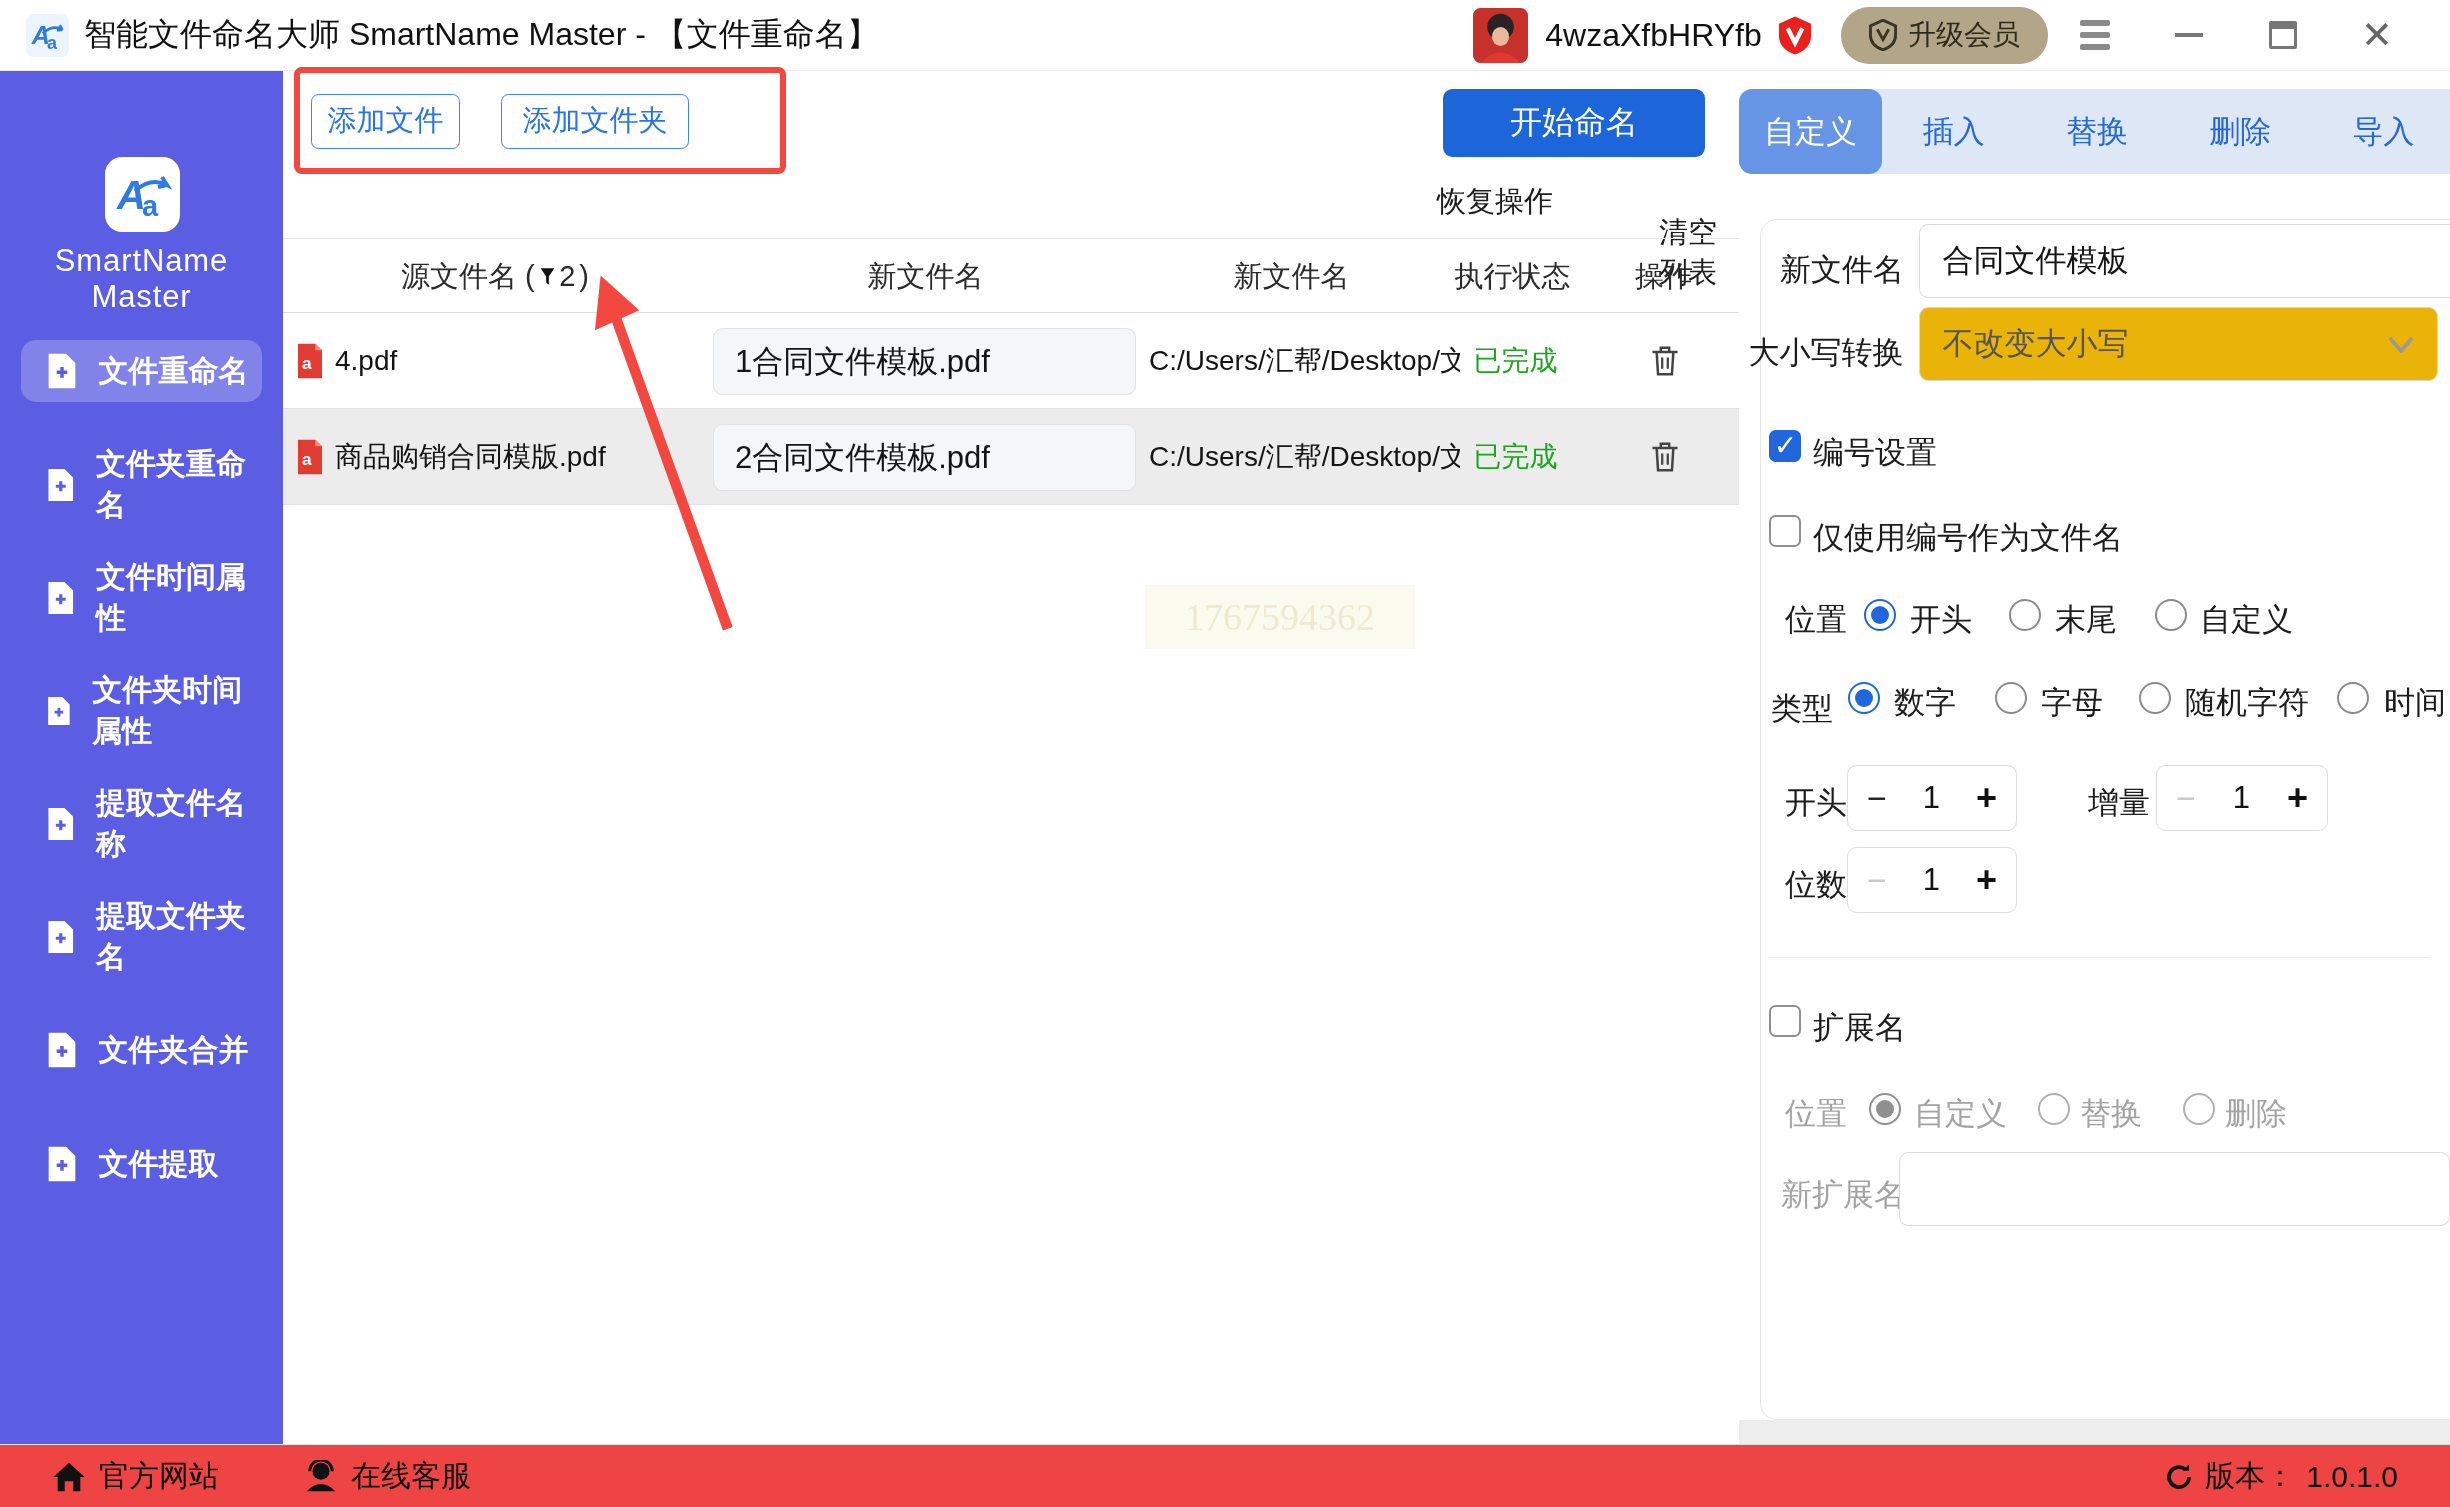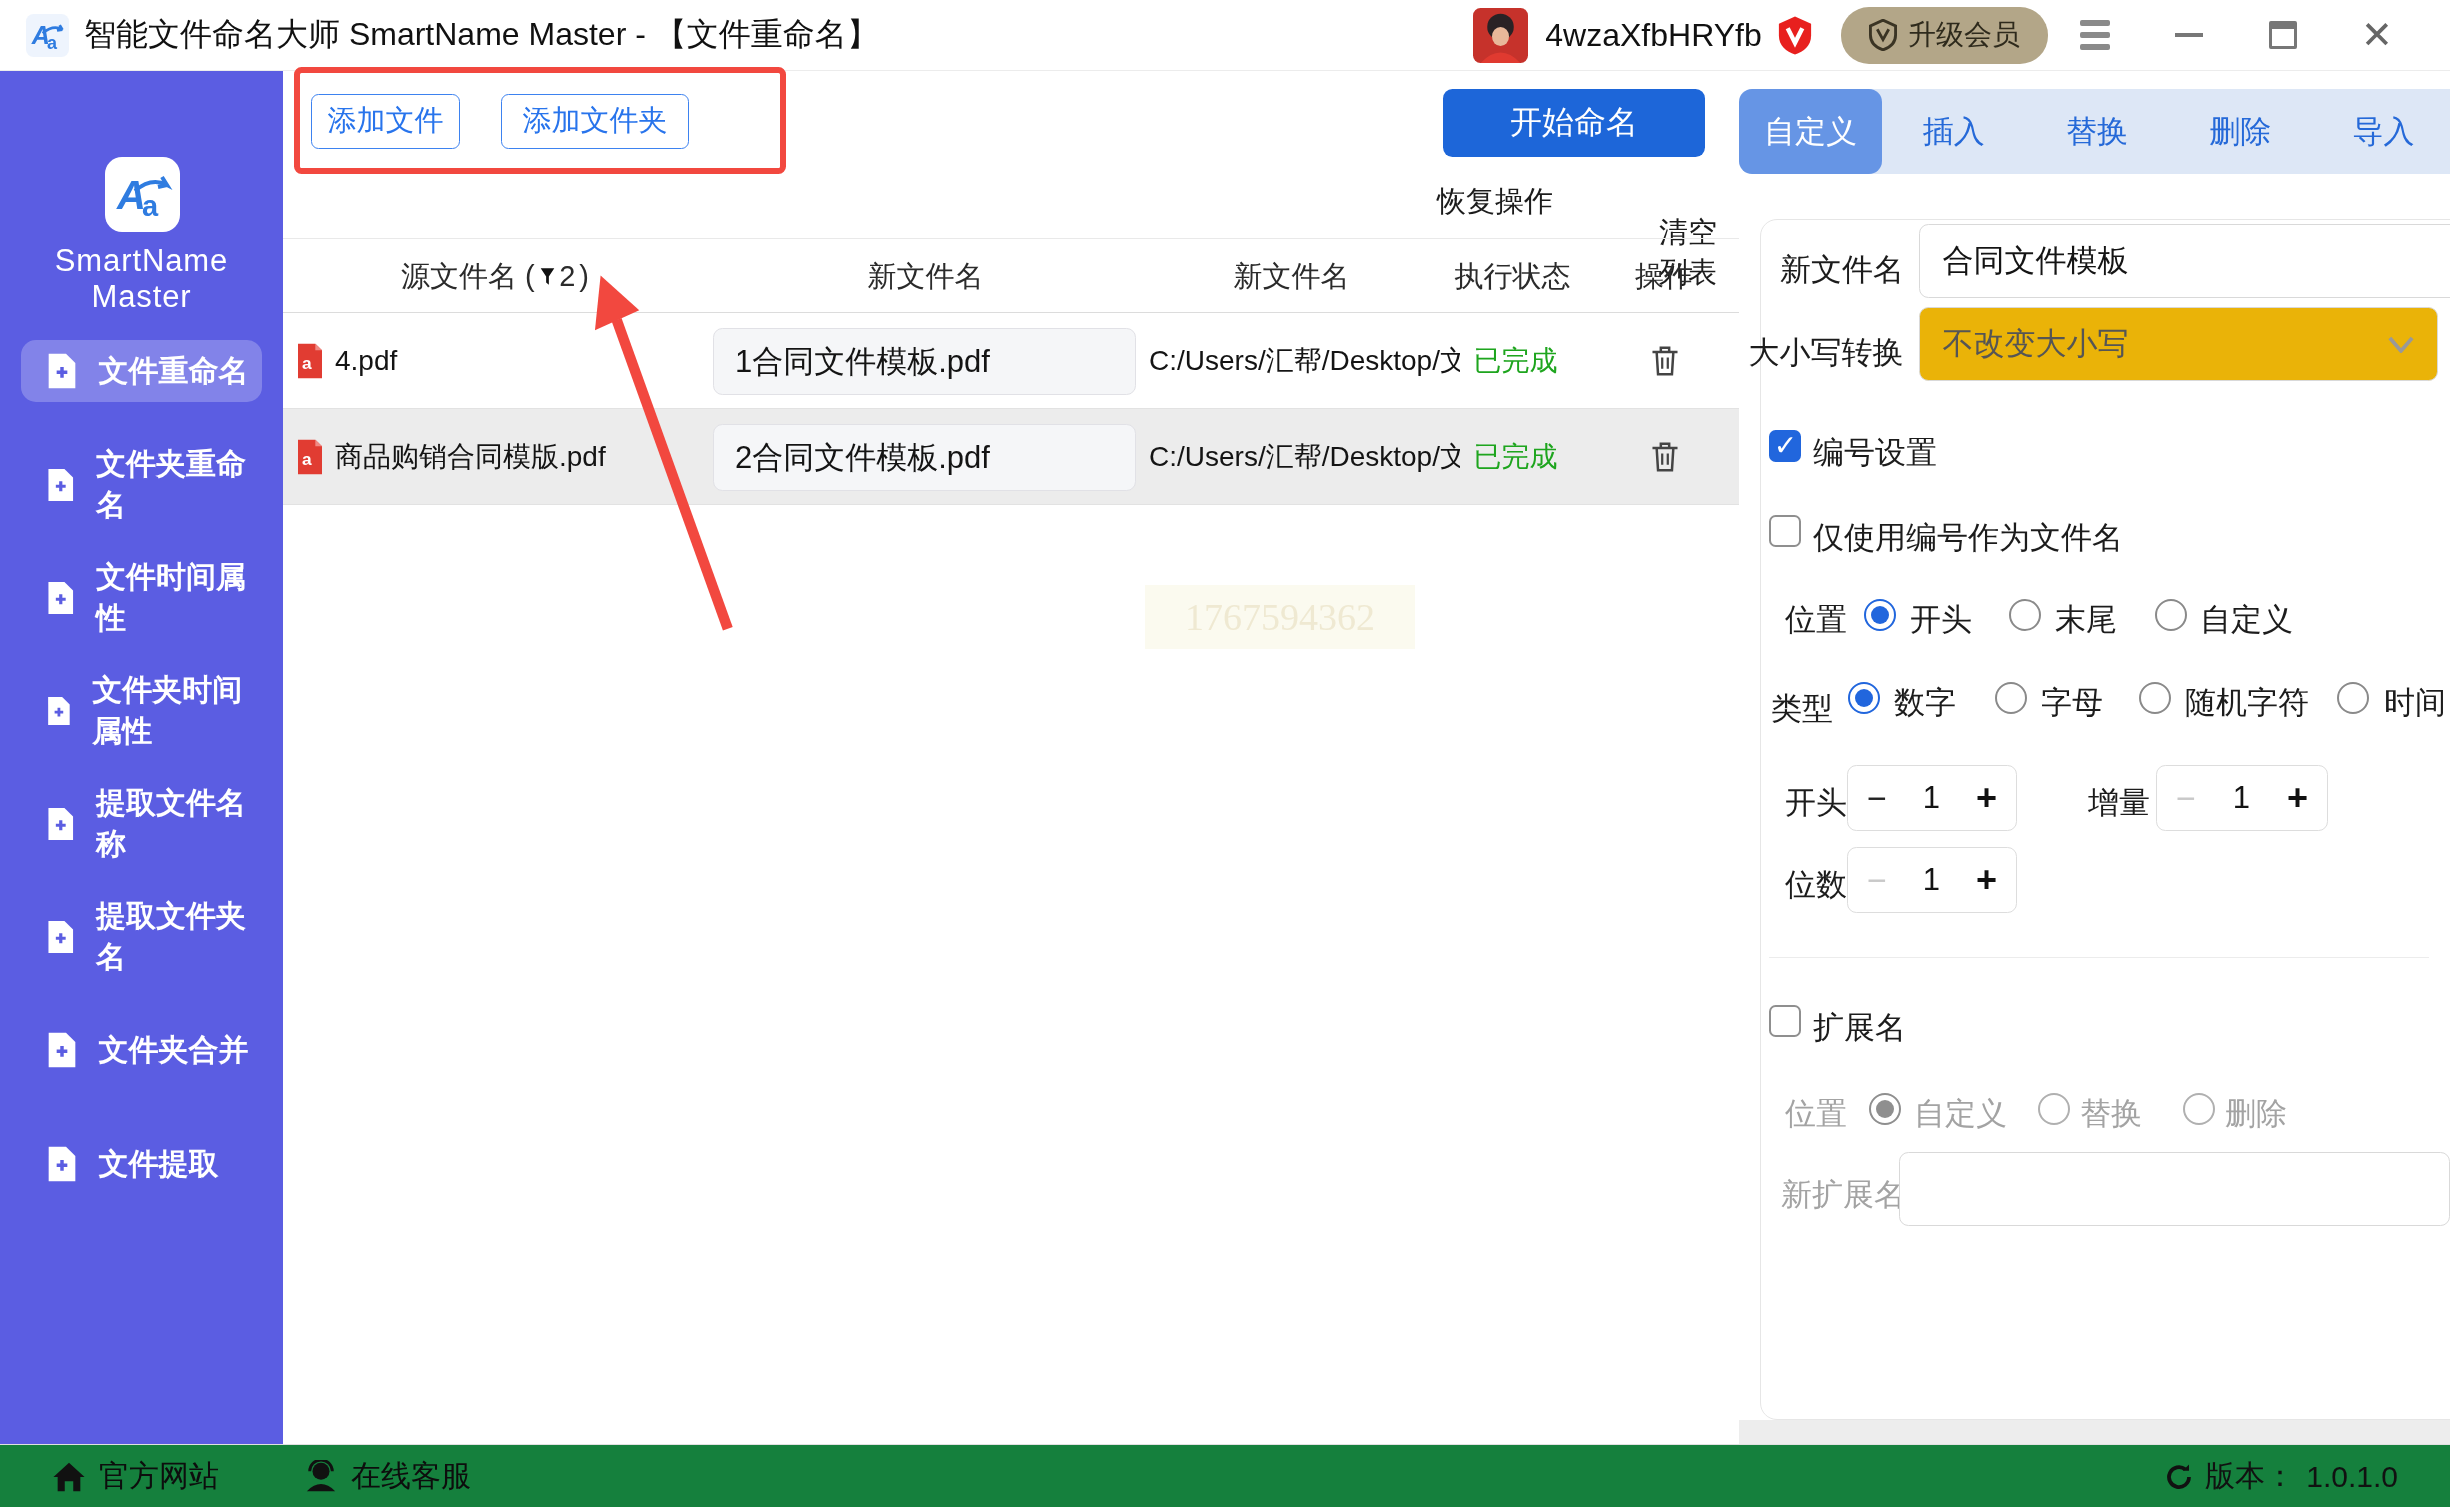--- a/index.html
+++ b/index.html
@@ -108,21 +108,21 @@
   .stepper { position:absolute; height:66px; border:1.9px solid #ddd; border-radius:9.4px; background:#fff;
     display:flex; align-items:center; justify-content:space-between; padding:0 19px; }
   .st-minus { font-size:34px; color:#222; cursor:pointer; line-height:1; }
   .st-minus.dis { color:#c9c9c9; }
   .st-plus { font-size:36px; font-weight:bold; color:#111; cursor:pointer; line-height:1; }
   .st-val { font-size:31px; color:#141414; }
   .divider { position:absolute; height:0.9px; background:#ececec; }
   .panel-footstrip { position:absolute; left:0; bottom:0; width:716px; height:24.5px; background:#ededed; }
 
   
-  .bottombar { height:64px; background:#15803d; border-top:0.9px solid #e0e0e0; display:flex;
+  .bottombar { height:64px; background:#ef4444; border-top:0.9px solid #e0e0e0; display:flex;
     align-items:center; padding:0 52px; position:relative; z-index:6; }
   .foot-item { display:flex; align-items:center; gap:13px; font-size:30px; color:#0d0d0d;
     cursor:pointer; }
   .version { margin-left:auto; display:flex; align-items:center; gap:11.3px; font-size:30px; color:#111; }
 </style>
 </head>
 <body>
 
 <div id="app">
 

